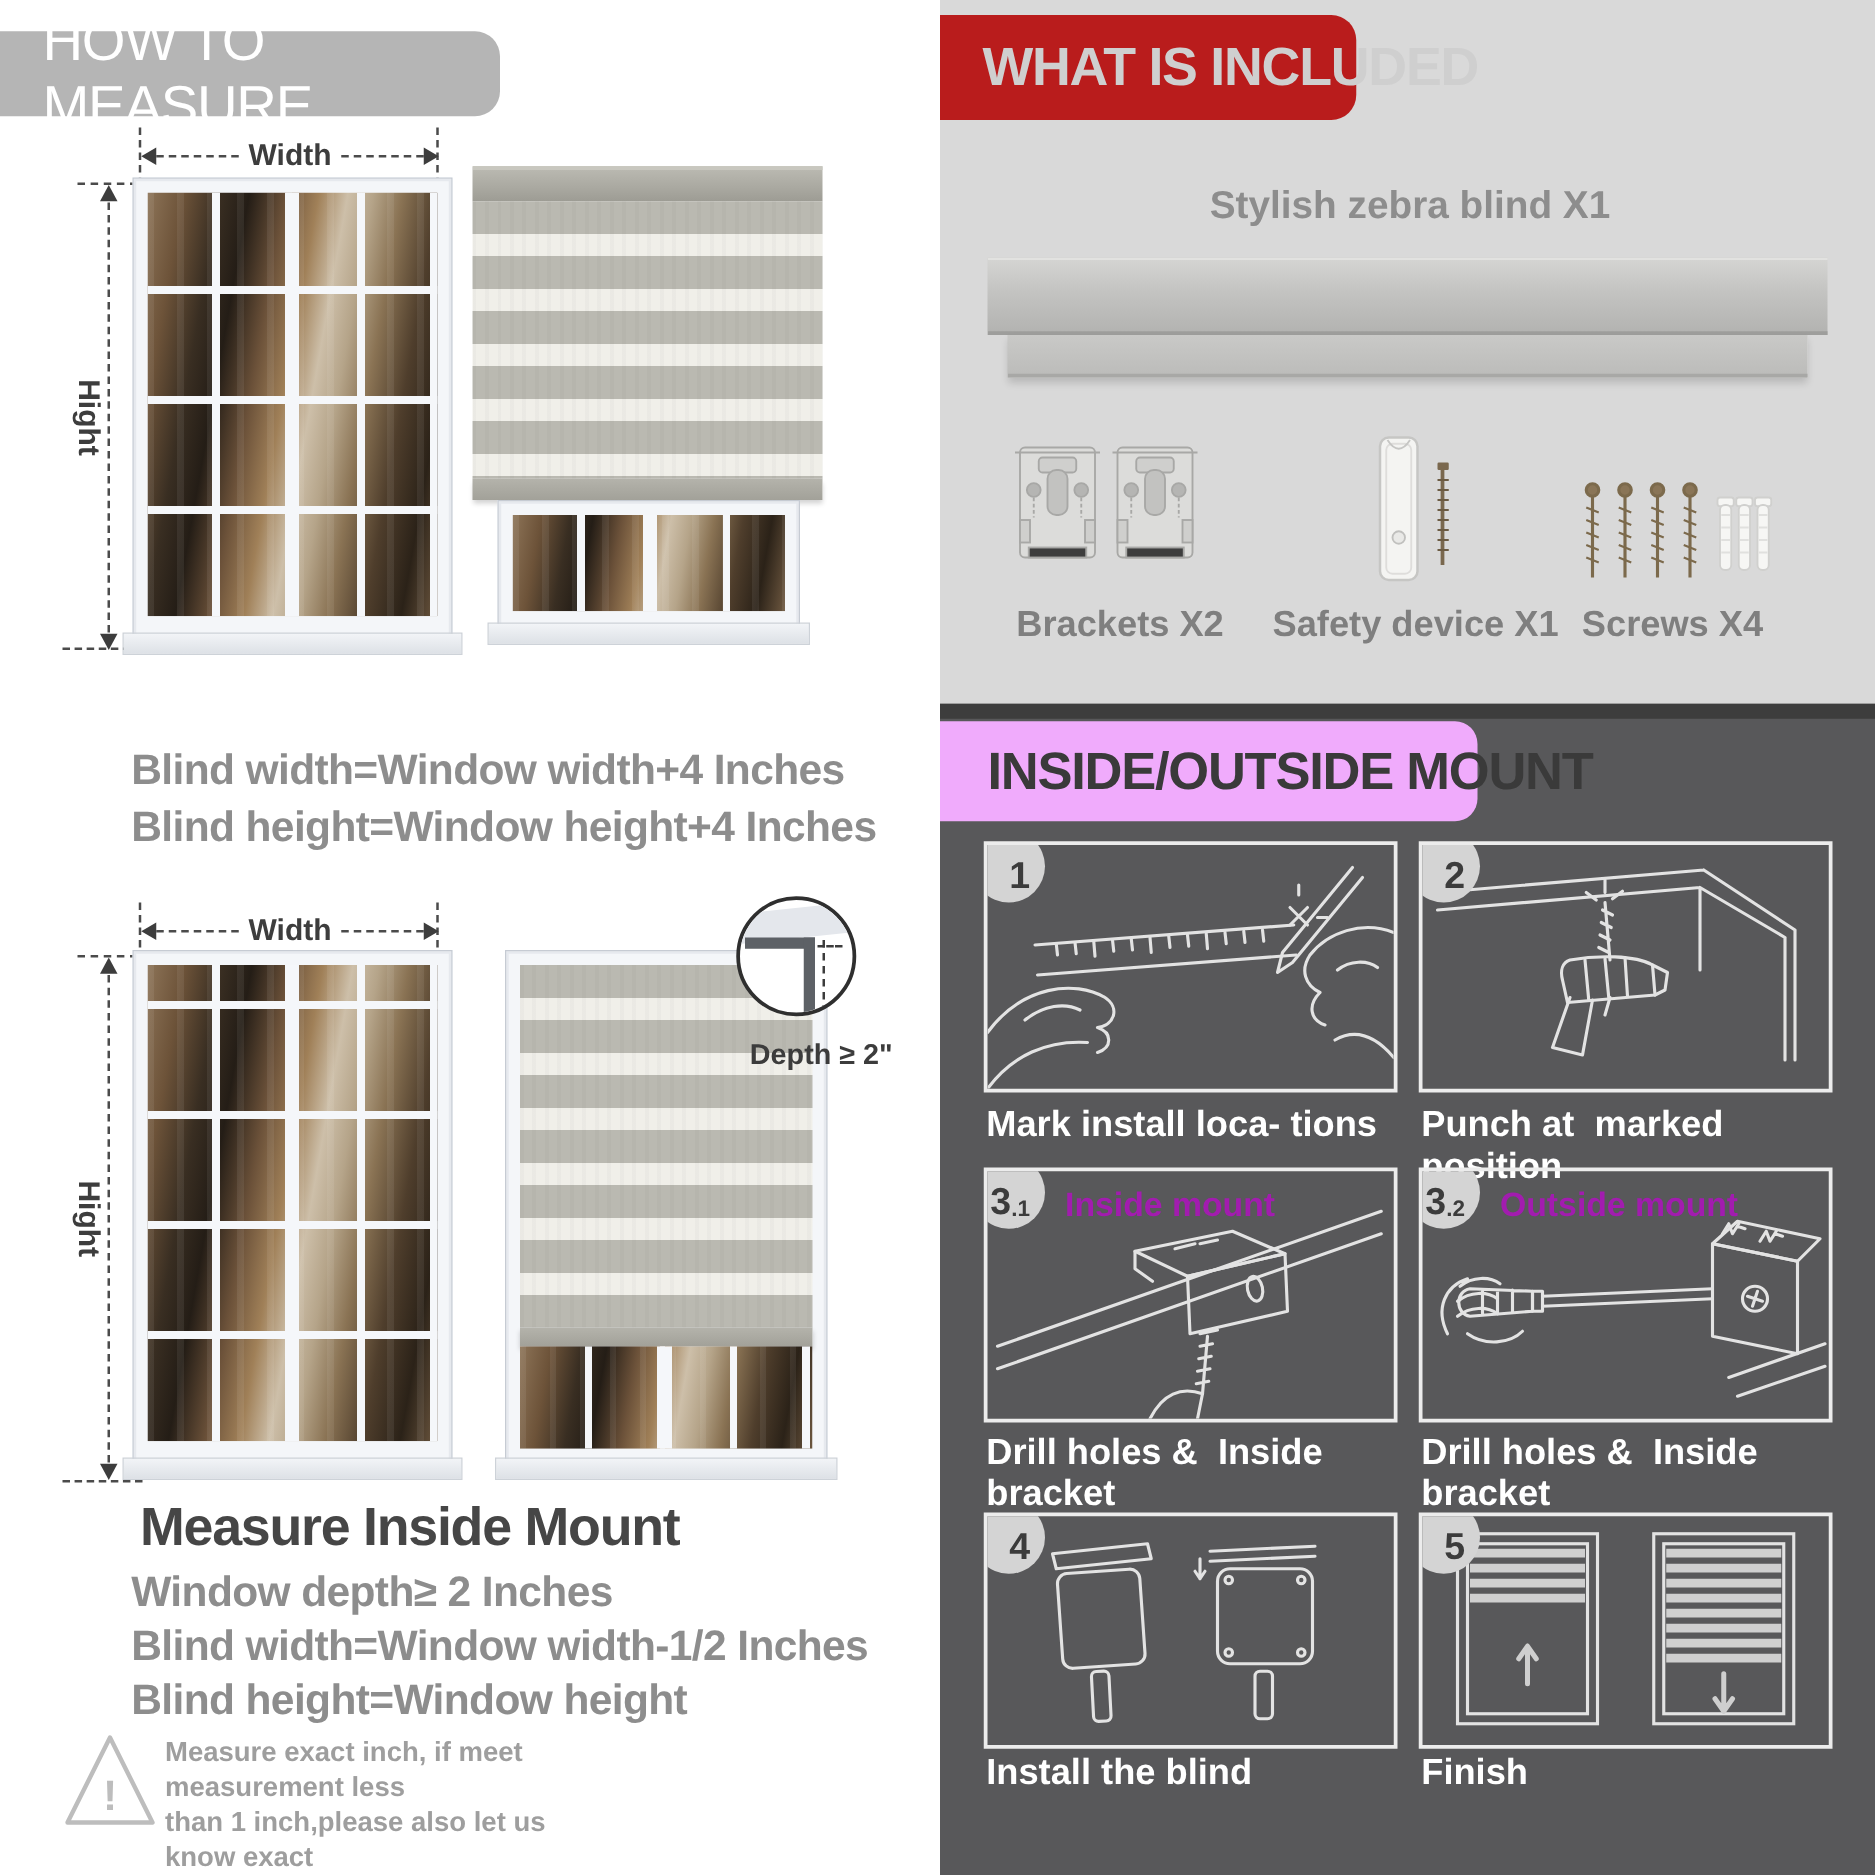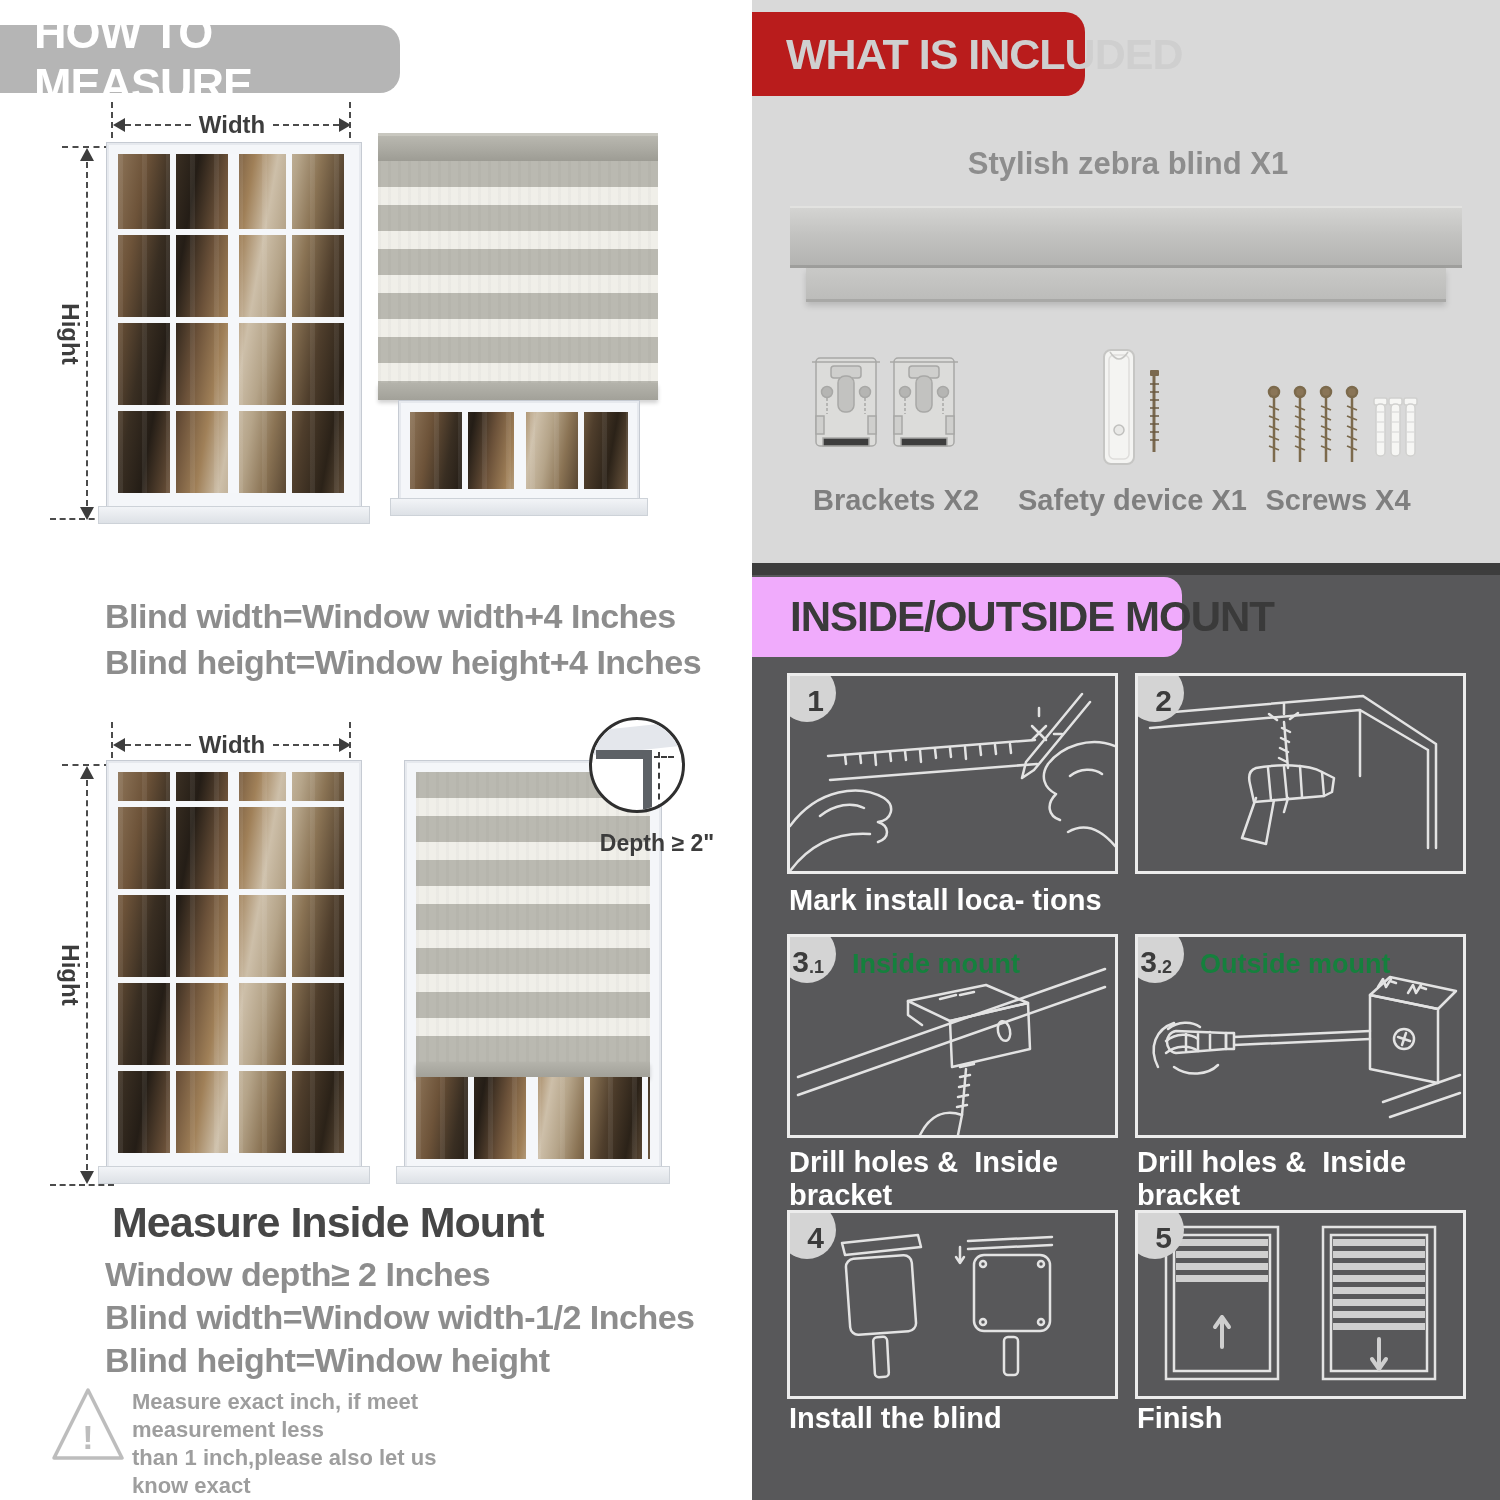--- a/index.html
+++ b/index.html
@@ -3,21 +3,21 @@
 <meta charset="utf-8">
 <style>
   html,body{margin:0;padding:0;background:#fff;}
   .canvas{position:relative;width:1500px;height:1500px;background:#fff;overflow:hidden;
           font-family:"Liberation Sans",sans-serif;}
   .abs{position:absolute;}
 
   
   .howto-banner{left:0;top:25px;width:400px;height:68px;background:#b5b5b5;
     border-radius:0 20px 20px 0;display:flex;align-items:center;}
-  .howto-banner span{color:#fff;font-weight:bold;font-size:45px;letter-spacing:-1px;padding-left:34px;}
+  .howto-banner span{color:#fff;font-weight:normal;font-size:45px;letter-spacing:-1px;padding-left:34px;}
 
   
   .w-annot{height:26px;display:flex;align-items:center;text-align:right;}
   .w-annot .dash{flex:1;border-top:2px dashed #4b4b4b;height:0;}
   .w-annot .lbl{font-size:24px;font-weight:bold;color:#3d3d3d;padding:0 8px;white-space:nowrap;}
   .tri-l{width:0;height:0;border-top:7px solid transparent;border-bottom:7px solid transparent;border-right:12px solid #3d3d3d;}
   .tri-r{width:0;height:0;border-top:7px solid transparent;border-bottom:7px solid transparent;border-left:12px solid #3d3d3d;}
   .vdash{border-left:2px dashed #4b4b4b;width:0;}
   .hdash{border-top:2px dashed #4b4b4b;height:0;}
   .h-annot{width:46px;}
@@ -73,21 +73,21 @@
   .dark-bg{left:752px;top:563px;width:748px;height:937px;background:#58585a;}
   .dark-strip{left:752px;top:563px;width:748px;height:12px;background:#3d3d3d;}
   .mount-banner{left:752px;top:577px;width:430px;height:80px;background:#f0abfc;border-radius:0 18px 18px 0;display:flex;align-items:center;}
   .mount-banner span{color:#3a3a3a;font-weight:bold;font-size:42px;letter-spacing:-1px;padding-left:38px;white-space:nowrap;}
 
   .panel{border:3px solid #ececec;overflow:hidden;}
   .badge{position:absolute;top:-12px;left:-12px;width:58px;height:58px;border-radius:50%;background:#d4d4d4;
      display:flex;align-items:flex-end;justify-content:flex-end;padding:0 12px 6px 0;box-sizing:border-box;}
   .badge .n{font-size:30px;font-weight:bold;color:#3c3c3c;line-height:1;}
   .badge .s{font-size:18px;font-weight:bold;color:#3c3c3c;line-height:1;padding-bottom:1px;}
-  .ptitle{position:absolute;left:62px;top:12px;font-size:27px;font-weight:bold;color:#15803d;}
+  .ptitle{position:absolute;left:62px;top:12px;font-size:27px;font-weight:bold;color:#a21caf;}
   .caption{font-size:29px;font-weight:bold;color:#fff;white-space:pre-wrap;}
   .lineart{position:absolute;inset:0;width:100%;height:100%;}
 </style>
 </head>
 <body>
 
 <div class="canvas">
 
   <div class="abs howto-banner">
     <span>HOW TO MEASURE</span>
@@ -340,20 +340,21 @@
         <path d="M136,124 L128,168 L104,162 L118,122 M150,122 L146,136"></path>
         <path d="M184,96 L196,102 L194,116 L186,120"></path>
       </g>
     </svg>
     <div class="badge">
         <span class="n">2</span>
         <span class="s"></span>
       </div>
   </div>
   <div class="abs caption" style="left:789px;top:884px;width:335px;">Mark install loca- tions</div>
+  <div class="abs caption" style="left:1137px;top:884px;width:340px;">Punch at  marked position</div>
 
   <div class="abs panel" style="left:787px;top:934px;width:325px;height:198px;">
     <svg class="lineart" viewBox="0 0 325 198">
       <g stroke="#e3e3e3" stroke-width="2.5" fill="none" stroke-linecap="round" stroke-linejoin="round">
         <path d="M8,140 L315,32 M8,158 L315,50"></path>
         <path d="M118,64 L196,48 L238,66 L160,84 Z"></path>
         <path d="M150,62 l16,-4 M170,58 l14,-3"></path>
         <path d="M160,84 L238,66 L240,112 L162,130 Z"></path>
         <ellipse cx="214" cy="94" rx="6" ry="10" transform="rotate(-12 214 94)"></ellipse>
         <path d="M118,64 L118,78 L132,88"></path>

